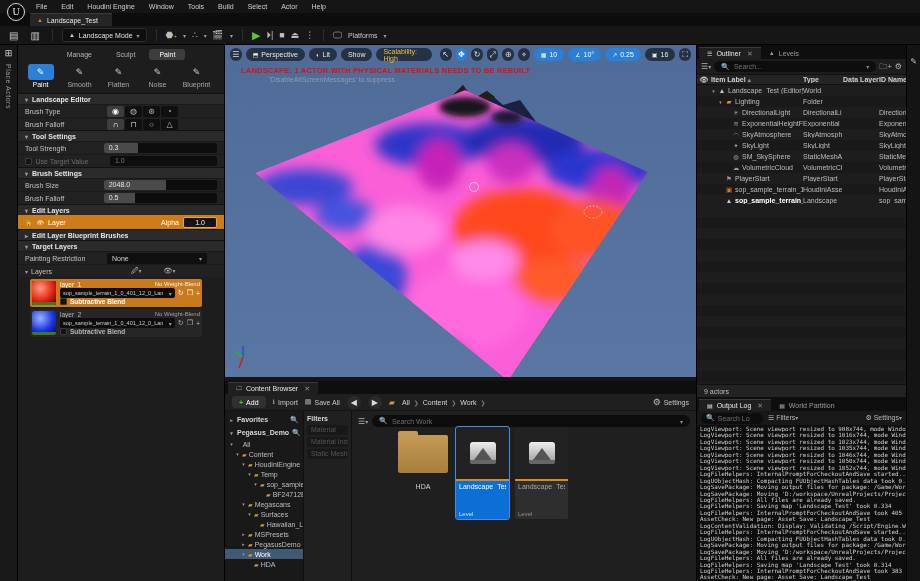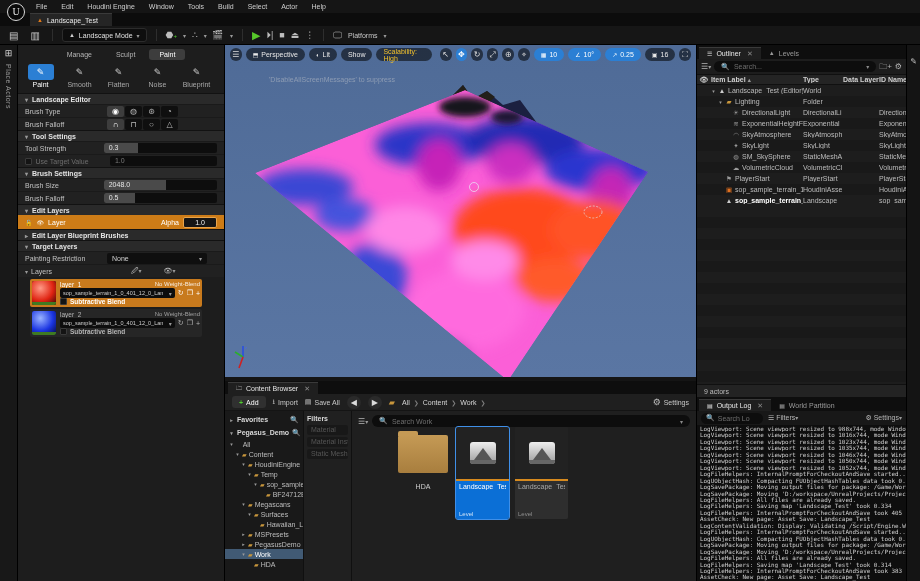--- a/index.html
+++ b/index.html
@@ -479,20 +479,21 @@
     <span class="vp-pill on">
         <span style="font-size:6px">↗</span>
         <span>0.25</span>
       </span>
     <span class="vp-pill">
         <span style="font-size:6px">▣</span>
         <span>16</span>
       </span>
     <span class="vp-ico">⛶</span>
   </div>
+  <div id="vp-warn">LANDSCAPE: 1 ACTOR WITH PHYSICAL MATERIALS NEEDS TO BE REBUILT</div>
   <div id="vp-warn2">'DisableAllScreenMessages' to suppress</div>
 </div>
 
 <div id="cb" class="abs">
   <div id="cb-tabs">
     <div class="ptab" style="margin-left:3px">
       <span style="font-size:6px">🗀</span>
       <span>Content Browser</span>
         <span class="x">✕</span>
     </div>

